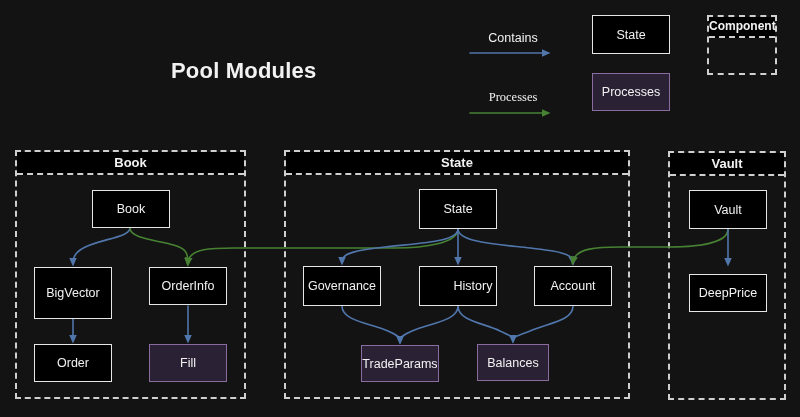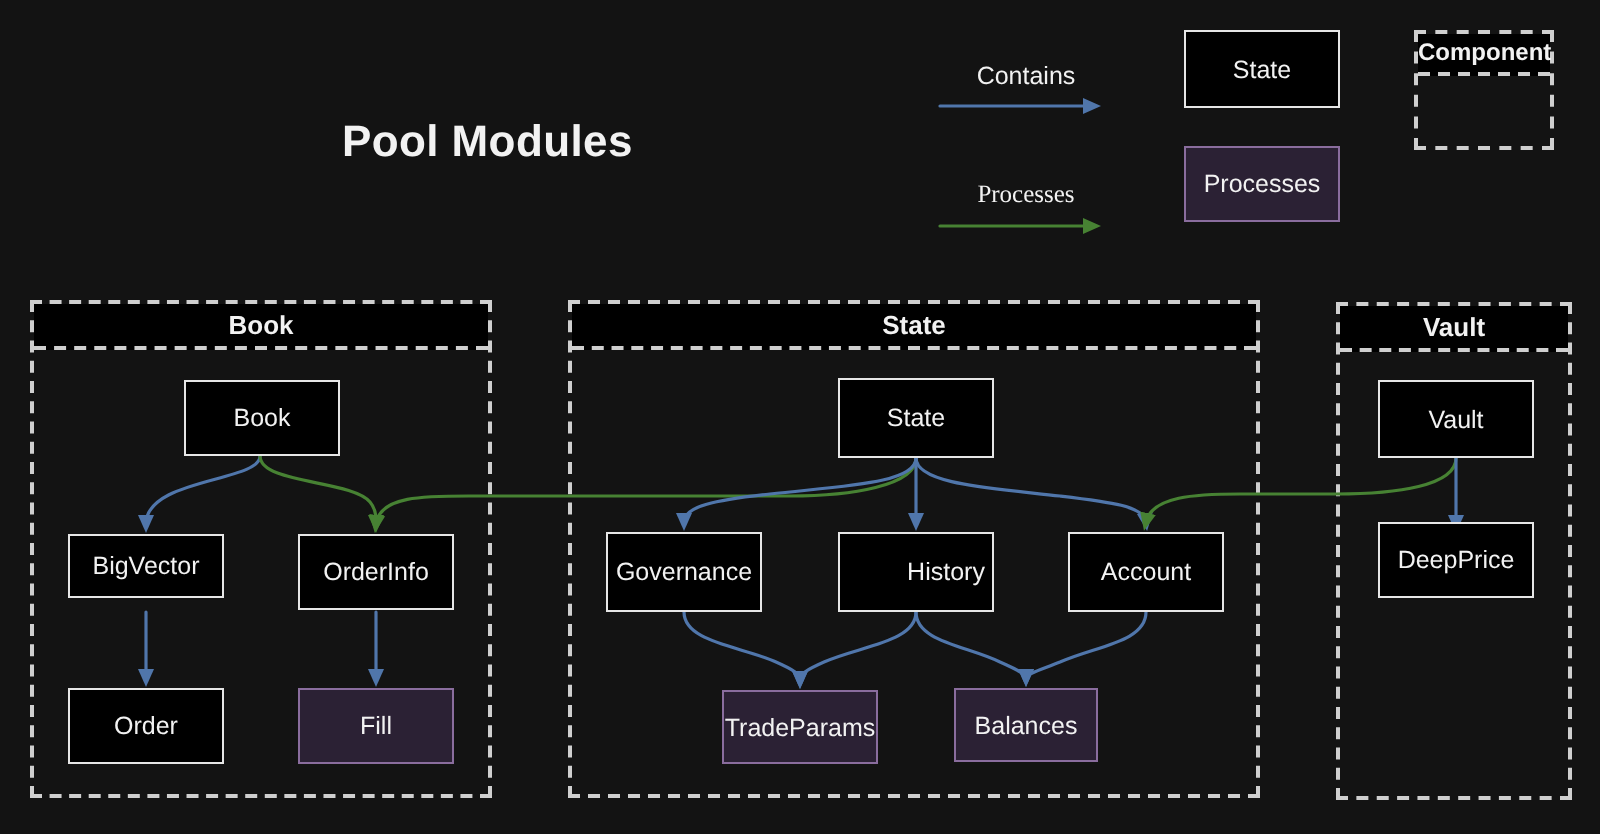--- a/index.html
+++ b/index.html
@@ -102,21 +102,21 @@
   <path class="edge contains" d="M458,306 C458,321 484,323 500,331 C509,335 513,337 513,339" marker-end="url(#arrow-blue)"></path>
   <path class="edge contains" d="M573,306 C573,321 548,323 530,331 C520,335 513,337 513,339" marker-end="url(#arrow-blue)"></path>
 
   <path class="edge processes" d="M728,229 C728,243 698,247 668,247 L620,247 C598,247 576,248 573,261" marker-end="url(#arrow-green)"></path>
   <path class="edge contains" d="M728,229 L728,262" marker-end="url(#arrow-blue)"></path>
 </svg>
 
 <div class="node" style="left:92px; top:190px; width:78px; height:38px;">
   <span>Book</span>
 </div>
-<div class="node" style="left:34px; top:267px; width:78px; height:32px;">
+<div class="node" style="left:34px; top:267px; width:78px; height:52px;">
   <span>BigVector</span>
 </div>
 <div class="node" style="left:149px; top:267px; width:78px; height:38px;">
   <span>OrderInfo</span>
 </div>
 <div class="node" style="left:34px; top:344px; width:78px; height:38px;justify-content:center;">
   <span>Order</span>
 </div>
 <div class="node primitive" style="left:149px; top:344px; width:78px; height:38px;">
   <span>Fill</span>
@@ -137,15 +137,15 @@
 <div class="node primitive" style="left:361px; top:345px; width:78px; height:37px;">
   <span>TradeParams</span>
 </div>
 <div class="node primitive" style="left:477px; top:344px; width:72px; height:37px;">
   <span>Balances</span>
 </div>
 
 <div class="node" style="left:689px; top:190px; width:78px; height:39px;">
   <span>Vault</span>
 </div>
-<div class="node" style="left:689px; top:261px; width:78px; height:38px;">
+<div class="node" style="left:689px; top:274px; width:78px; height:38px;">
   <span>DeepPrice</span>
 </div>
 
 </body></html>

